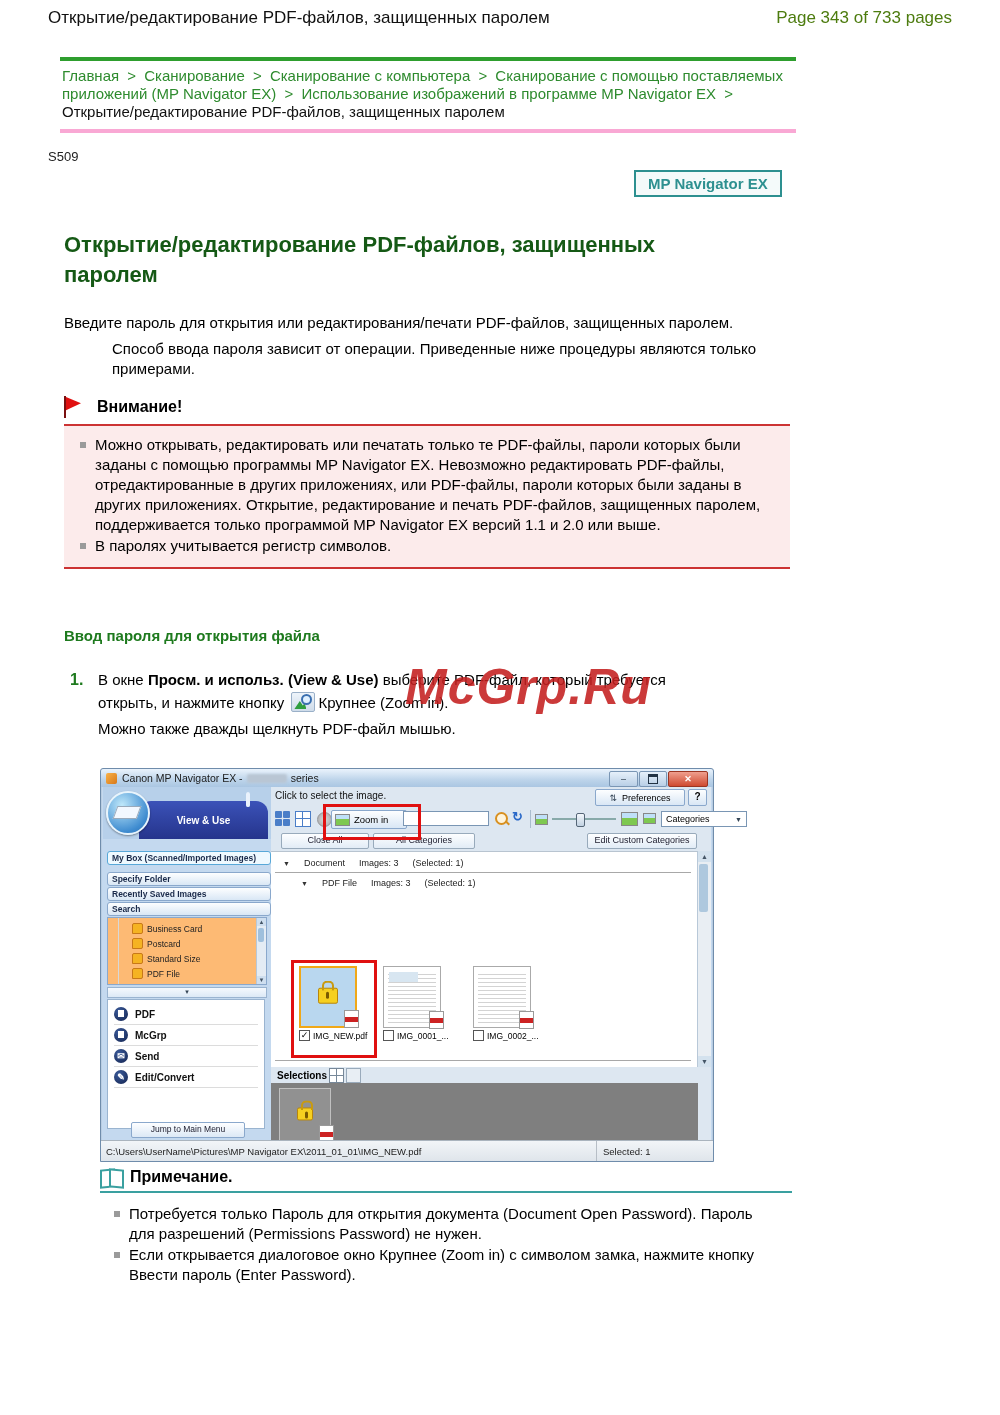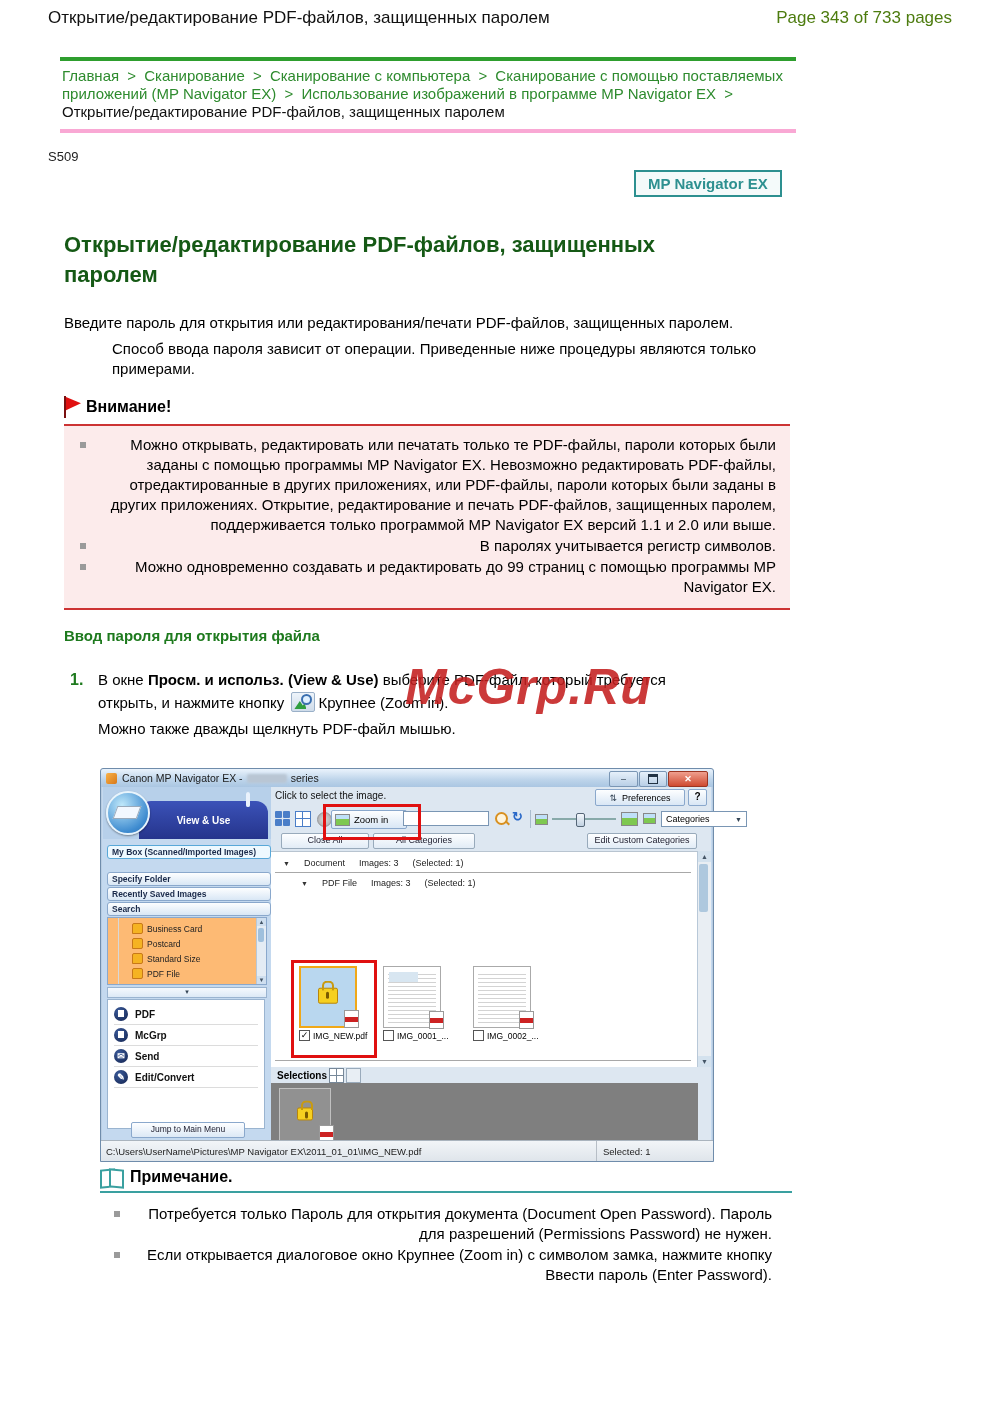--- a/index.html
+++ b/index.html
@@ -21,30 +21,30 @@
   .doc-id{left:48px;top:149px;font-size:13px;color:#222;}
 
   .badge{left:634px;top:170px;border:2px solid #2d9090;background:#f4fafa;color:#2d9090;
          font-size:15px;font-weight:bold;padding:3px 12px;}
 
   .article-title{left:64px;top:230px;width:680px;font-size:22px;line-height:30px;font-weight:bold;color:#155915;}
   .intro1{left:64px;top:313px;width:720px;font-size:15px;line-height:20px;}
   .intro2{left:64px;top:339px;width:700px;font-size:15px;line-height:20px;margin-left:48px;}
 
   
-  .warn-head{left:64px;top:396px;display:flex;align-items:center;gap:5px;font-size:16px;font-weight:bold;}
+  .warn-head{left:64px;top:396px;display:flex;align-items:center;gap:16px;font-size:16px;font-weight:bold;}
   .flag-icon{width:17px;height:22px;position:relative;display:inline-block;}
   .flag-icon .pole{position:absolute;left:0;top:0;width:2px;height:22px;background:#7a1010;}
   .flag-icon .pennant{position:absolute;left:2px;top:1px;width:15px;height:15px;background:#e01010;
                       clip-path:polygon(0 0,100% 42%,0 88%);}
   .warn-box{left:64px;top:424px;width:726px;background:#fcebeb;border-top:2px solid #cc3333;border-bottom:2px solid #cc3333;
             padding:8px 14px 10px 14px;box-sizing:border-box;font-size:15px;line-height:20px;}
   .b-row{display:flex;margin:1px 0;}
   .b-sq{flex:none;width:6px;height:6px;background:#9a9a9a;margin:7px 9px 0 2px;}
-  .b-txt{flex:1;text-align:right;}
+  .b-txt{flex:1;}
 
   .sect-head{left:64px;top:627px;font-size:15px;font-weight:bold;color:#1e7a1e;}
 
   
   .step{left:70px;top:668px;width:650px;font-size:15px;line-height:23px;}
   .step-num{position:absolute;left:0;top:0;color:#1e7a1e;font-weight:bold;font-size:16px;}
   .step-body{margin-left:28px;}
   .zoomin-inline{display:inline-block;width:22px;height:18px;vertical-align:-4px;margin:0 3px;position:relative;
                  background:linear-gradient(#eef4fa,#cfdcea);border:1px solid #9ab0c8;border-radius:2px;}
   .zoomin-inline .pic{position:absolute;left:2px;bottom:2px;width:12px;height:8px;background:#2f9e3f;
@@ -249,24 +249,20 @@
   </div>
   <div class="abs warn-box">
     <div class="b-row">
       <span class="b-sq"></span>
       <span class="b-txt">Можно открывать, редактировать или печатать только те PDF-файлы, пароли которых были заданы с помощью программы MP Navigator EX. Невозможно редактировать PDF-файлы, отредактированные в других приложениях, или PDF-файлы, пароли которых были заданы в других приложениях. Открытие, редактирование и печать PDF-файлов, защищенных паролем, поддерживается только программой MP Navigator EX версий 1.1 и 2.0 или выше.</span>
     </div>
     <div class="b-row">
       <span class="b-sq"></span>
       <span class="b-txt">В паролях учитывается регистр символов.</span>
     </div>
-    <div class="b-row">
-      <span class="b-sq"></span>
-      <span class="b-txt">Можно одновременно создавать и редактировать до 99 страниц с помощью программы MP Navigator EX.</span>
-    </div>
   </div>
 
   <div class="abs sect-head">Ввод пароля для открытия файла</div>
 
   <div class="abs step">
     <span class="step-num">1.</span>
     <div class="step-body">
       <span>В окне </span><b>Просм. и использ. (View &amp; Use)</b><span>  выберите PDF-файл, который требуется открыть, и нажмите кнопку </span><span class="zoomin-inline"><span class="pic"></span><span class="mag"></span></span><span>Крупнее (Zoom in).</span>
     </div>
     <div class="step-line2">Можно также дважды щелкнуть PDF-файл мышью.</div>
@@ -291,21 +287,21 @@
     </div>
 
     <div class="sidebar">
       <div class="nav-header">
         <span class="scan-icon">
             <span class="paper"></span>
           </span>
         <div class="nav-tab">View &amp; Use</div>
         <span class="monitor-icon"><span class="scr"></span><span class="std"></span></span>
       </div>
-      <div class="side-btn sel" style="top:58px">My Box (Scanned/Imported Images)</div>
+      <div class="side-btn sel" style="top:64px">My Box (Scanned/Imported Images)</div>
       <div class="side-btn" style="top:85px">Specify Folder</div>
       <div class="side-btn" style="top:100px">Recently Saved Images</div>
       <div class="side-btn" style="top:115px">Search</div>
 
       <div class="tree-box">
         <span class="tree-guide"></span>
         <div class="tree-row" style="top:4px">
           <span class="cat-ico"></span>
             <span>Business Card</span>
         </div>

